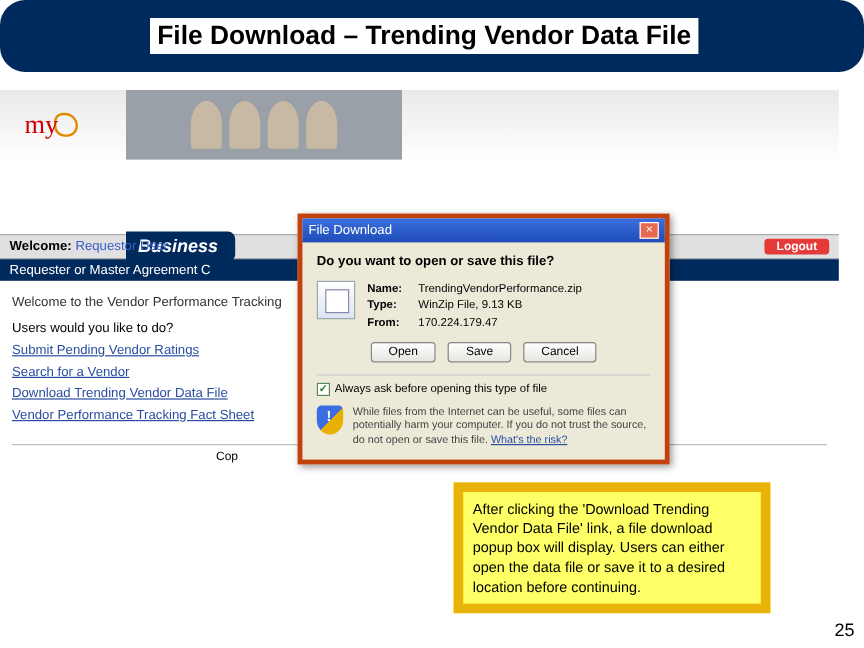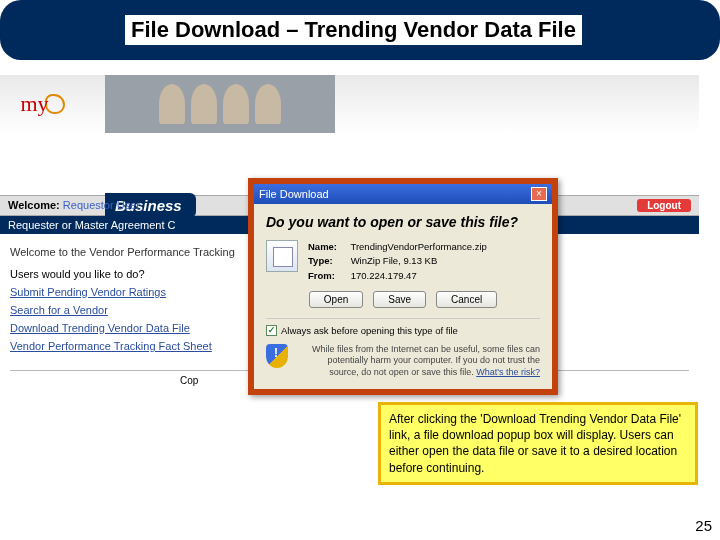--- a/index.html
+++ b/index.html
@@ -139,21 +139,21 @@
   }
   .hr{border-top:1px solid #bbb;margin:18px 0 4px 0;}
   .copy{font-size:10px;color:#000;margin-left:170px;filter:blur(0.5px);}
   
   .dialog {
     position:absolute;
     left:248px;
     top:178px;
     width:310px;
     background:#ece9d8;
-    border:6px solid #c2410c;
+    border:4px solid #c2410c;
     box-shadow:2px 2px 6px rgba(0,0,0,.4);
     font-size:10px;
   }
   .dlg-title{
     background:linear-gradient(#3a6ee0,#1f4db8);
     color:#fff;
     padding:3px 5px;
     display:flex;
     justify-content:space-between;
     align-items:center;
@@ -163,21 +163,21 @@
     width:16px;height:14px;
     background:#e86a50;
     border:1px solid #fff;
     color:#fff;
     font-size:10px;
     line-height:12px;
     text-align:center;
     cursor:pointer;
   }
   .dlg-body{padding:10px 12px;color:#000;}
-  .dlg-q{font-weight:bold;font-size:14px;margin-bottom:10px;filter:blur(0.3px);font-style:italic;}
+  .dlg-q{font-weight:bold;font-size:11px;margin-bottom:10px;filter:blur(0.3px);}
   .dlg-row{display:flex;margin-bottom:8px;}
   .dlg-icon{
     width:32px;height:32px;
     border:1px solid #9aa;
     background:linear-gradient(#fff,#dbe5f1);
     margin-right:10px;
     position:relative;
     flex:none;
   }
   .dlg-icon::after{
@@ -196,38 +196,38 @@
     padding:2px 14px;
     font-size:10px;
     cursor:pointer;
   }
   .chk-row{font-size:9.5px;color:#000;display:flex;align-items:center;gap:4px;border-top:1px solid #ccc;padding-top:6px;filter:blur(0.3px);}
   .chk{
     width:11px;height:11px;border:1px solid #5a8a5a;background:#fff;
     display:flex;align-items:center;justify-content:center;
     color:#2a7a2a;font-size:9px;font-weight:bold;
   }
-  .warn-row{display:flex;gap:8px;margin-top:8px;align-items:flex-start;text-align:right;}
+  .warn-row{display:flex;gap:8px;margin-top:8px;align-items:flex-start;}
   .shield{
     width:22px;height:24px;flex:none;
     background:linear-gradient(135deg,#3a6ee0 50%,#e8b000 50%);
     border-radius:4px 4px 50% 50%;
     position:relative;
   }
   .shield::after{content:"!";position:absolute;left:8px;top:2px;color:#fff;font-weight:bold;font-size:12px;}
   .warn-text{font-size:9px;color:#444;line-height:1.3;filter:blur(0.4px);}
   .warn-text a{color:#2a4da0;text-decoration:underline;cursor:pointer;}
   
   .callout{
     position:absolute;
     left:378px;
     top:402px;
-    width:320px;
+    width:264px;
     background:#ffff66;
-    border:3px solid #eab308;
+    border:8px solid #eab308;
     padding:6px 8px;
     font-size:12px;
     line-height:1.35;
     color:#000;
   }
   .pagenum{
     position:absolute;
     right:8px;
     bottom:6px;
     font-size:15px;

